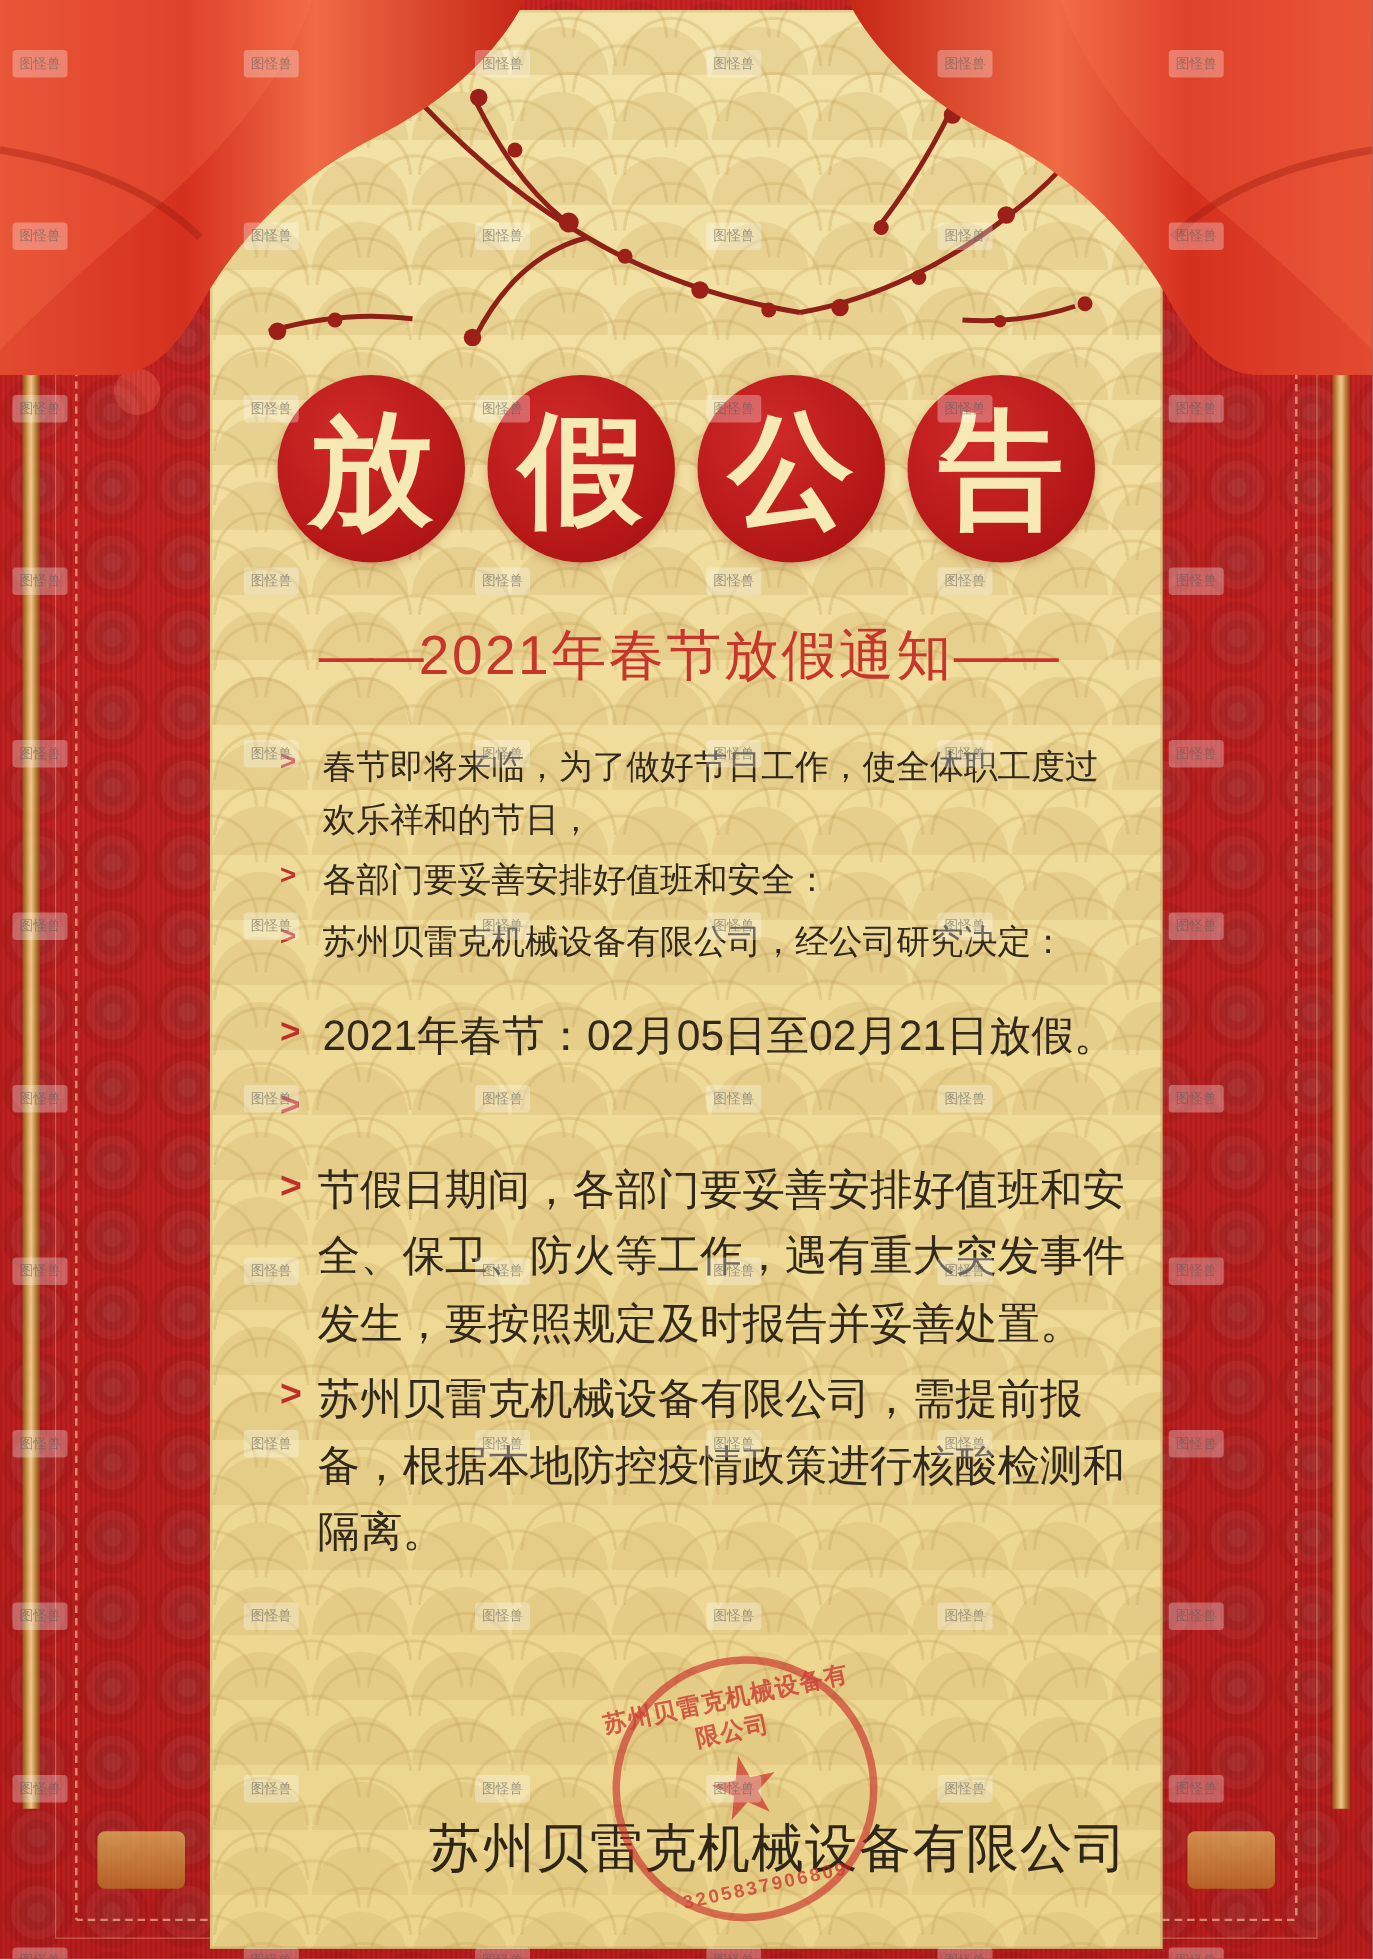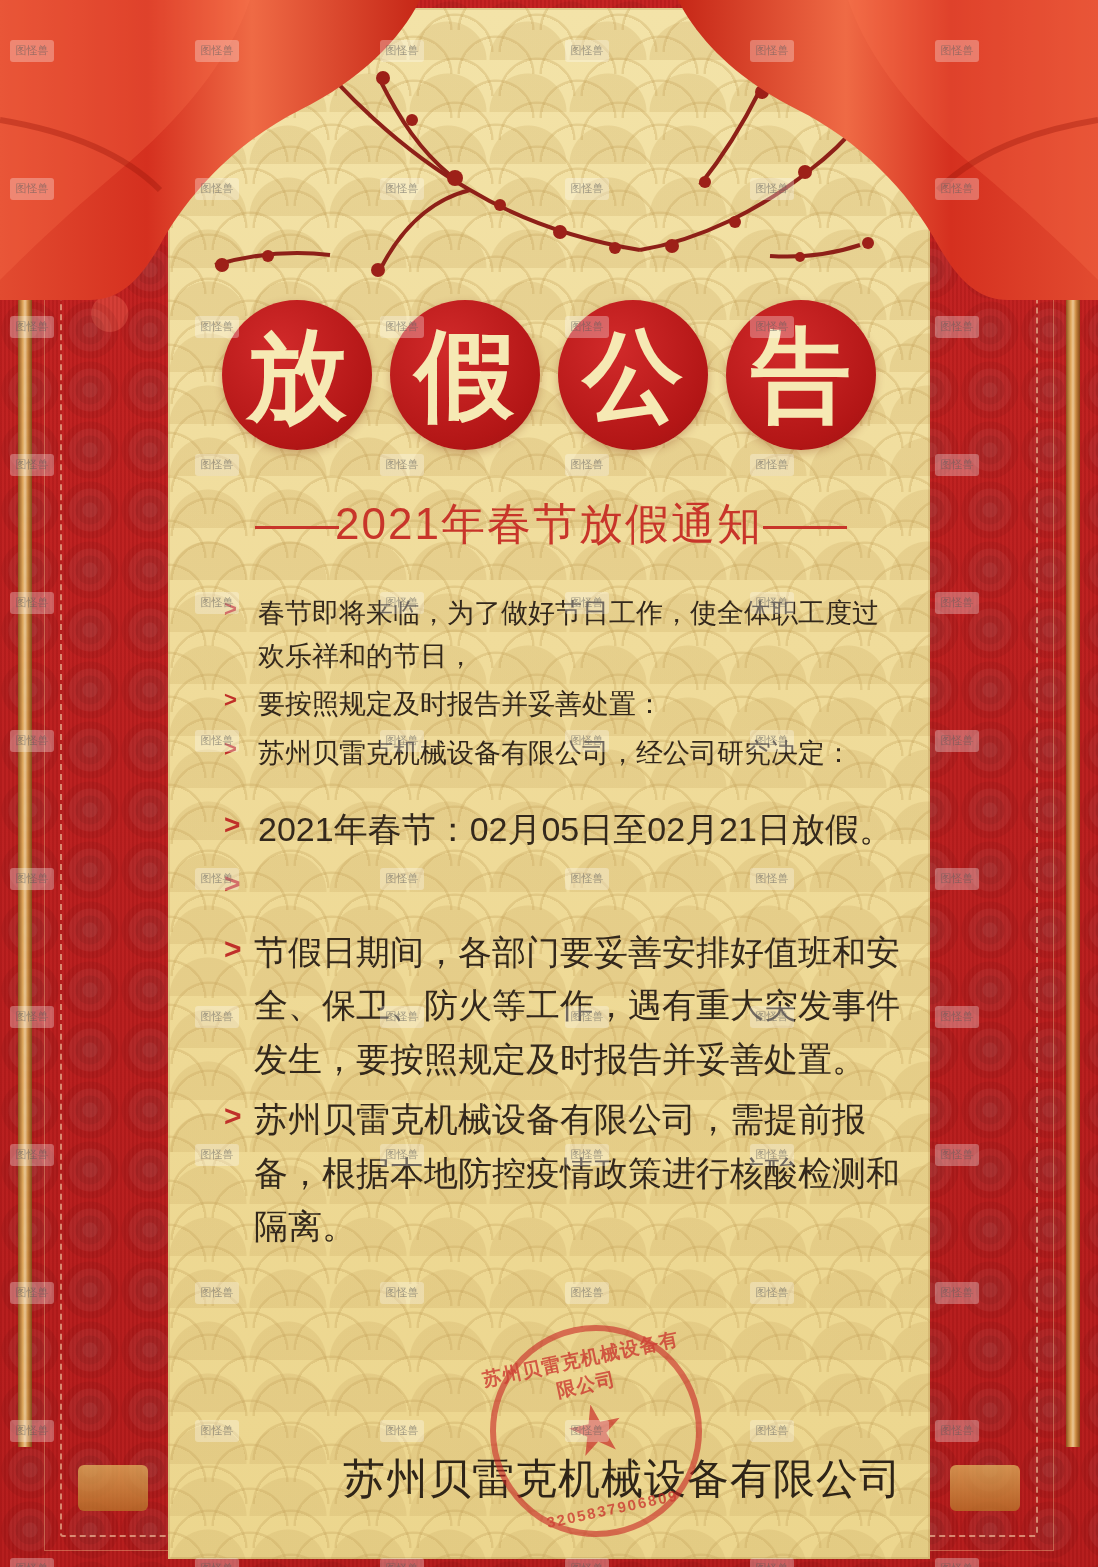--- a/index.html
+++ b/index.html
@@ -343,21 +343,21 @@
 
   <div class="content">
 
     <div class="item small">
       <div class="bullet">&gt;</div>
       <div class="item-text">春节即将来临，为了做好节日工作，使全体职工度过欢乐祥和的节日，</div>
     </div>
 
     <div class="item small">
       <div class="bullet">&gt;</div>
-      <div class="item-text">要按照规定及时报告并妥善处置：</div>
+      <div class="item-text">各部门要妥善安排好值班和安全：</div>
     </div>
 
     <div class="item small">
       <div class="bullet">&gt;</div>
       <div class="item-text">苏州贝雷克机械设备有限公司，经公司研究决定：</div>
     </div>
 
     <div class="gap-a"></div>
 
     <div class="item mid">

